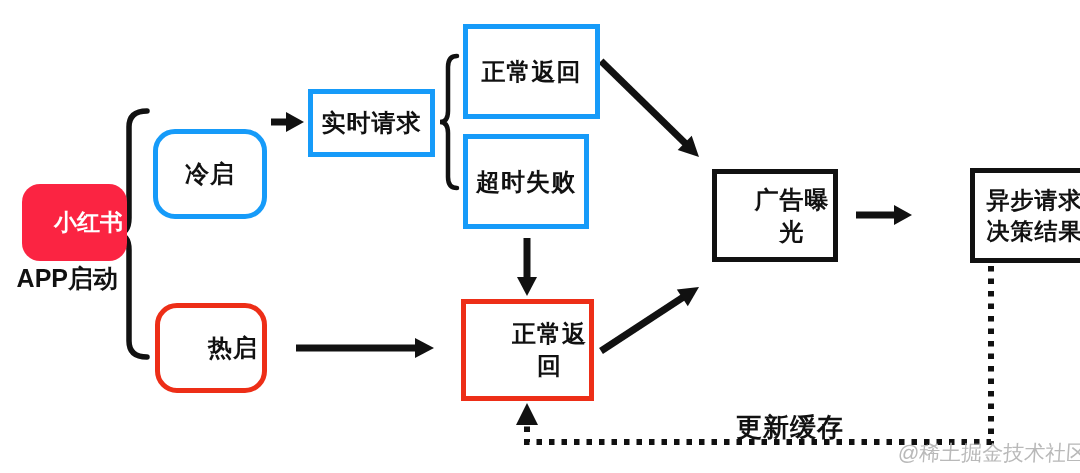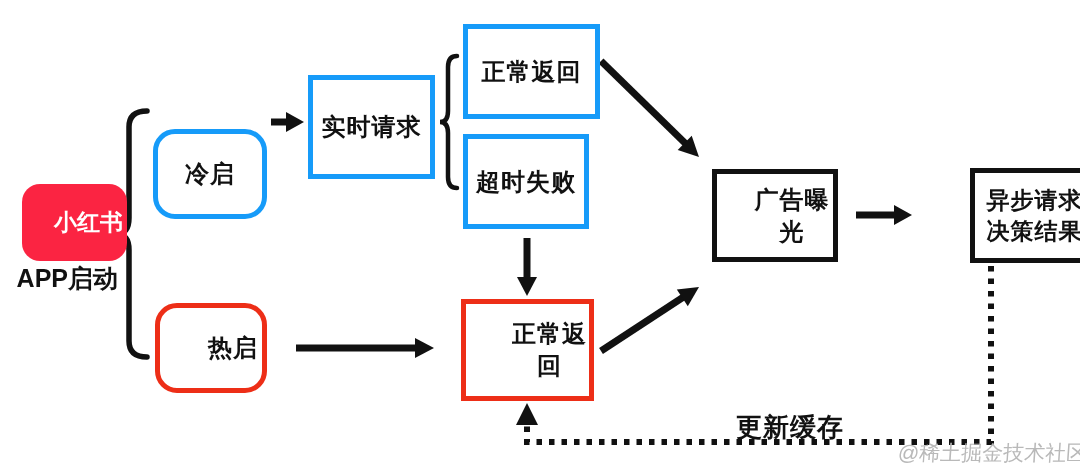--- a/index.html
+++ b/index.html
@@ -28,21 +28,21 @@
     letter-spacing:1px;
     box-sizing:border-box;
     text-align:center;
   }
   .b-blue{border:5px solid var(--blue);}
   .b-red{border:5px solid var(--red);padding-left:44px;}
   .b-black{border:5px solid var(--black);}
   .rounded{border-radius:22px;}
 
   .n-cold{left:153px;top:84px;width:114px;height:90px;margin-top:45px;}
-  .n-realtime{left:308px;top:75px;width:127px;height:104px;}
+  .n-realtime{left:308px;top:89px;width:127px;height:68px;}
   .n-normal{left:463px;top:24px;width:137px;height:95px;}
   .n-timeout{left:463px;top:134px;width:126px;height:95px;font-family:Liberation Mono, monospace;}
   .n-readcache{left:461px;top:299px;width:133px;height:102px;}
   .n-hot{left:155px;top:303px;width:112px;height:90px;}
   .n-ad{left:712px;top:169px;width:126px;height:93px;padding-left:34px;}
   .n-async{left:926px;top:168px;width:129px;height:95px;font-size:23px;line-height:31px;margin-left:44px;}
 
   .logo{
     position:absolute;left:22px;top:184px;width:77px;height:77px;
     background:var(--brand-red);

